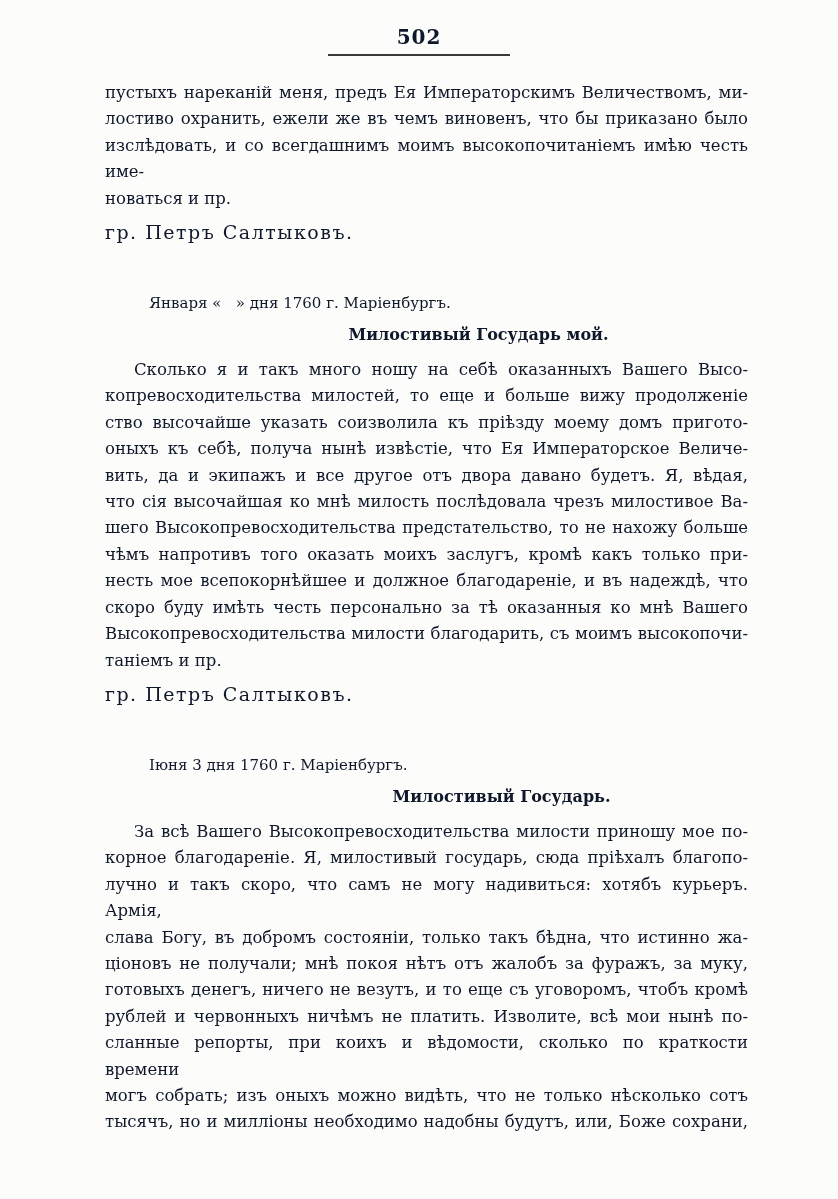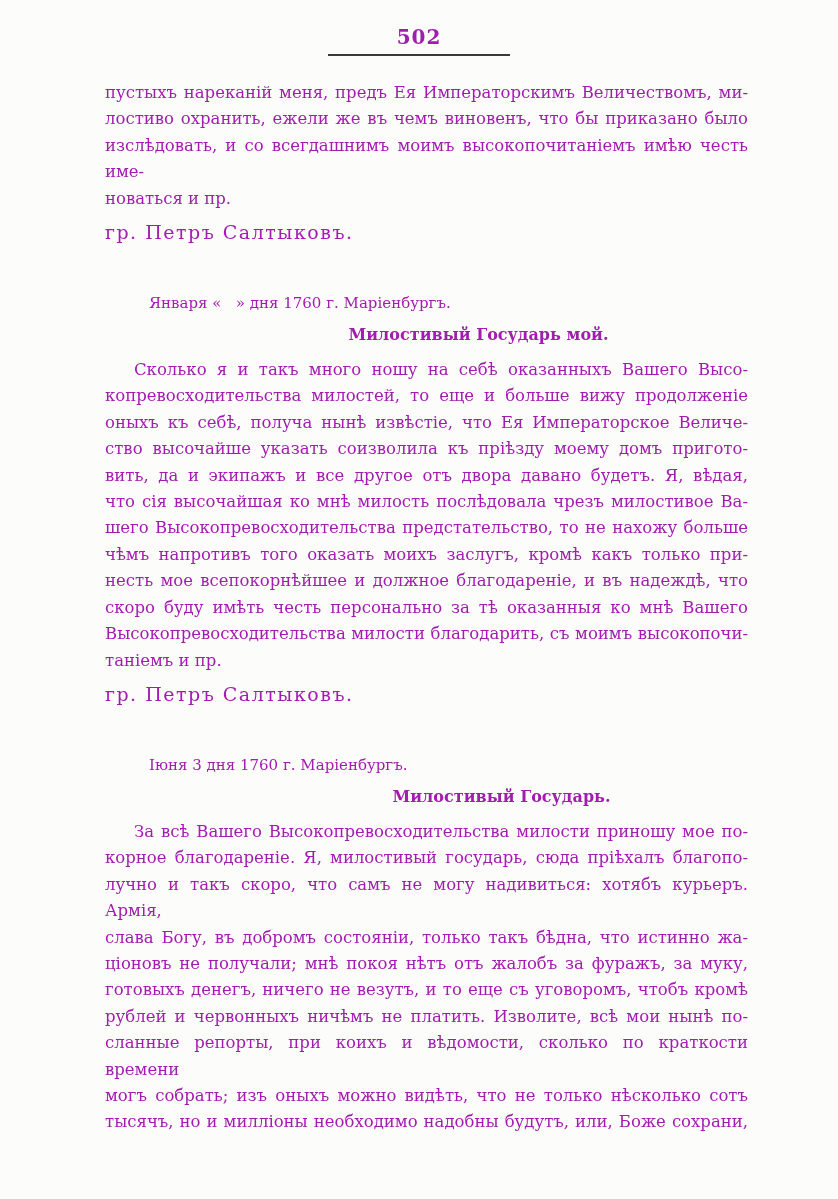--- a/index.html
+++ b/index.html
@@ -1,21 +1,21 @@
 <!DOCTYPE html>
 <html><head>
 <meta charset="utf-8">
 <style>
   html,body { margin:0; padding:0; background:#e8e8e8; }
   .page {
     position:relative;
     width:838px; height:1199px;
     margin:0 auto;
     background:#fcfcfa;
-    color:#a21caf;
+    color:#0f172a;
     font-family:"DejaVu Serif", serif;
     overflow:hidden;
   }
   .pagenum {
     padding-top:25px;
     text-align:center;
     font-size:20px;
     font-weight:700;
     letter-spacing:1px;
   }
@@ -83,22 +83,22 @@
       <div class="tl">изслѣдовать, и со всегдашнимъ моимъ высокопочитаніемъ имѣю честь име-</div>
       <div class="tl end">новаться и пр.</div>
     </div>
     <div class="sig">гр. Петръ Салтыковъ.</div>
 
     <div class="dateline">Января «&nbsp;&nbsp;&nbsp;» дня 1760 г. Маріенбургъ.</div>
     <div class="salut s1">Милостивый Государь мой.</div>
     <div>
       <div class="tl indent">Сколько я и такъ много ношу на себѣ оказанныхъ Вашего Высо-</div>
       <div class="tl">копревосходительства милостей, то еще и больше вижу продолженіе</div>
+      <div class="tl">ство высочайше указать соизволила къ пріѣзду моему домъ пригото-</div>
       <div class="tl">оныхъ къ себѣ, получа нынѣ извѣстіе, что Ея Императорское Величе-</div>
-      <div class="tl">ство высочайше указать соизволила къ пріѣзду моему домъ пригото-</div>
       <div class="tl">вить, да и экипажъ и все другое отъ двора давано будетъ. Я, вѣдая,</div>
       <div class="tl">что сія высочайшая ко мнѣ милость послѣдовала чрезъ милостивое Ва-</div>
       <div class="tl">шего Высокопревосходительства предстательство, то не нахожу больше</div>
       <div class="tl">чѣмъ напротивъ того оказать моихъ заслугъ, кромѣ какъ только при-</div>
       <div class="tl">несть мое всепокорнѣйшее и должное благодареніе, и въ надеждѣ, что</div>
       <div class="tl">скоро буду имѣть честь персонально за тѣ оказанныя ко мнѣ Вашего</div>
       <div class="tl">Высокопревосходительства милости благодарить, съ моимъ высокопочи-</div>
       <div class="tl end">таніемъ и пр.</div>
     </div>
     <div class="sig">гр. Петръ Салтыковъ.</div>

